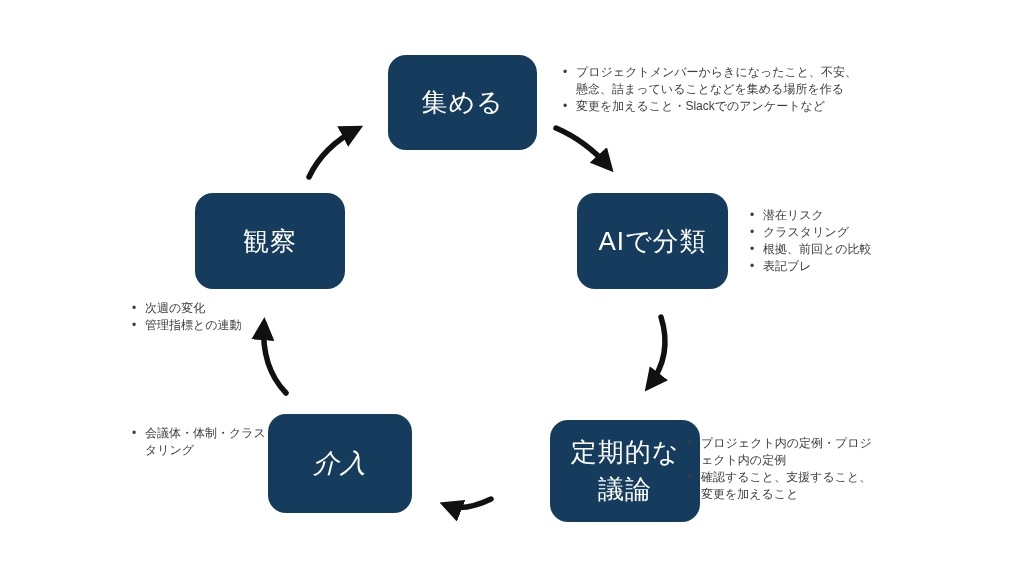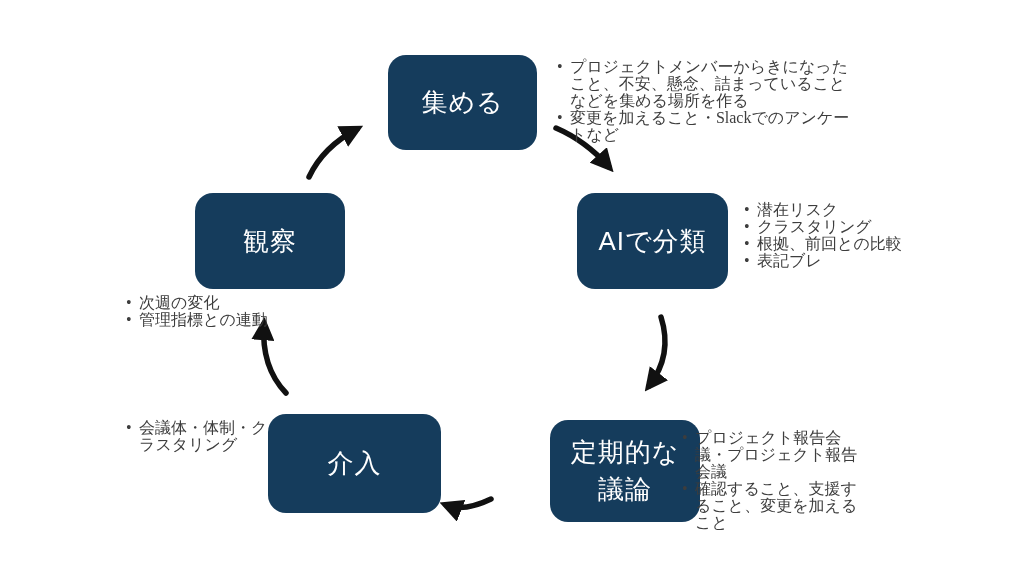--- a/index.html
+++ b/index.html
@@ -37,30 +37,29 @@
     color: var(--box-text-color, #ffffff);
     font-size: 26px;
     line-height: 37px;
     letter-spacing: 1px;
     text-align: center;
   }
   .node-collect      { left: 388px; top: 55px;  width: 149px; height: 95px; }
   .node-classify     { left: 577px; top: 193px; width: 151px; height: 96px; }
   .node-observation  { left: 195px; top: 193px; width: 150px; height: 96px; }
   .node-discussion   { left: 508px; top: 420px; width: 150px; height: 102px; margin-left: 42px; }
-  .node-intervention { left: 268px; top: 414px; width: 173px; height: 99px; }
+  .node-intervention { left: 268px; top: 414px; width: 144px; height: 99px; font-style: italic; }
   .notes {
     position: absolute;
-    margin: 2px;
+    margin: 8px;
     padding: 0;
     list-style: none;
     color: var(--note-color, #3d3d3d);
-    font-size: 16px;
+    font-size: 12px;
     line-height: 17px;
-    font-family: Liberation Serif, serif;
   }
   .notes li {
     position: relative;
     padding-left: 15px;
   }
   .notes li::before {
     content: "\2022";
     position: absolute;
     left: 2px;
     top: 0;
@@ -123,21 +122,21 @@
     <li>
       <span>クラスタリング</span></li>
     <li>
       <span>根拠、前回との比較</span></li>
     <li>
       <span>表記ブレ</span></li>
   </ul>
 
   <ul class="notes notes-discussion">
     <li>
-      <span>プロジェクト報告会議・プロジェクト報告会議</span></li>
+      <span>プロジェクト内の定例・プロジェクト内の定例</span></li>
     <li>
       <span>確認すること、支援すること、変更を加えること</span></li>
   </ul>
 
   <ul class="notes notes-intervention">
     <li>
       <span>会議体・体制・クラスタリング</span></li>
   </ul>
 
   <ul class="notes notes-observation">

